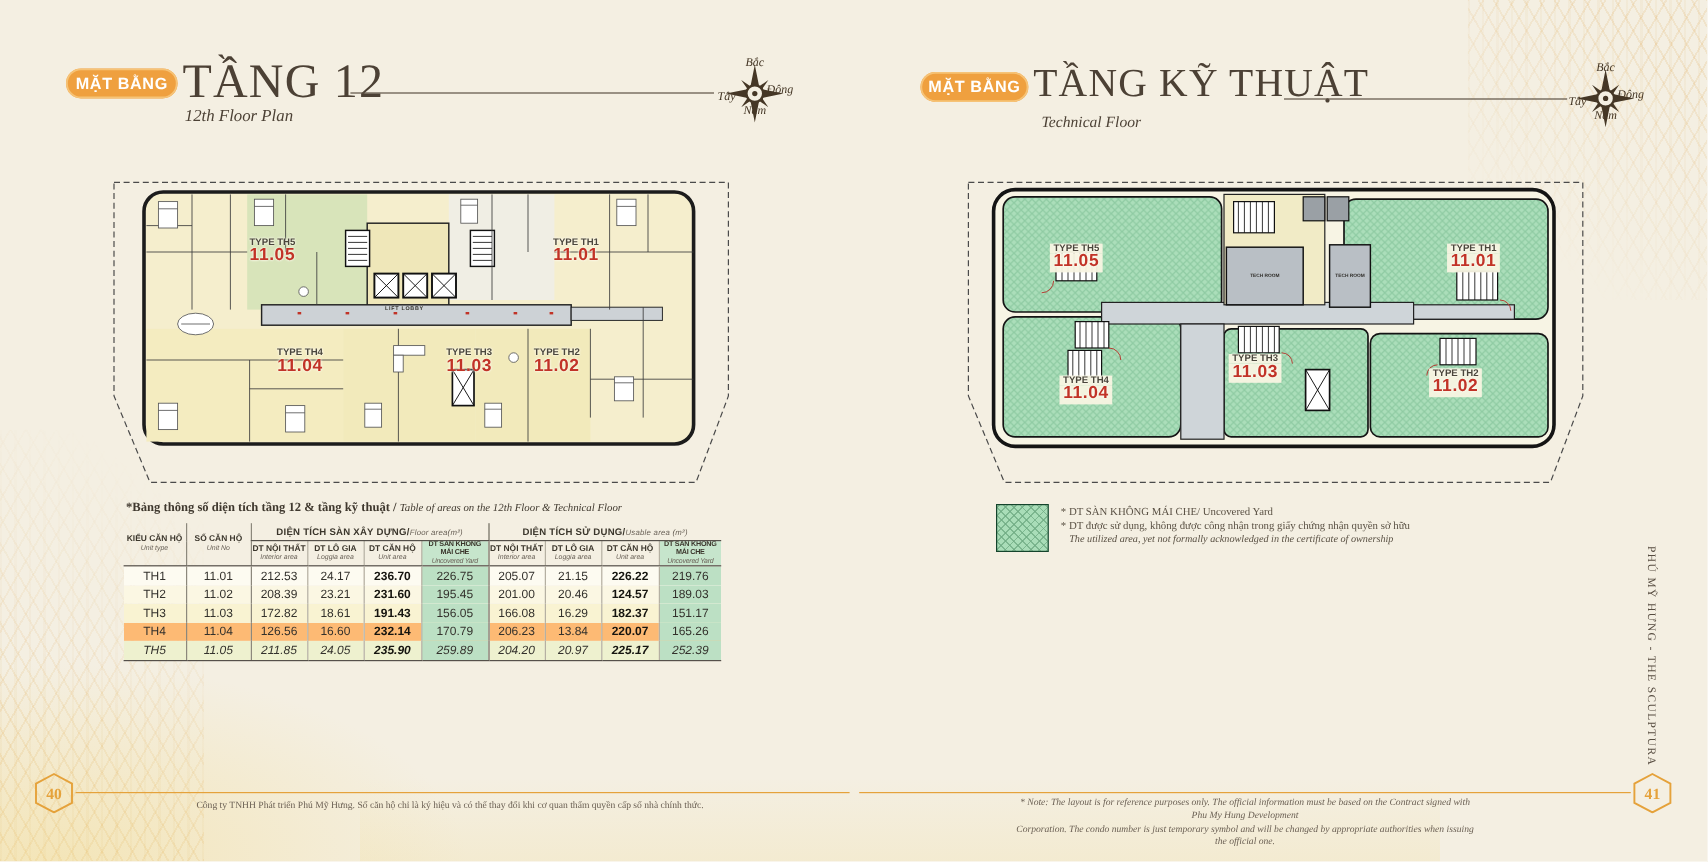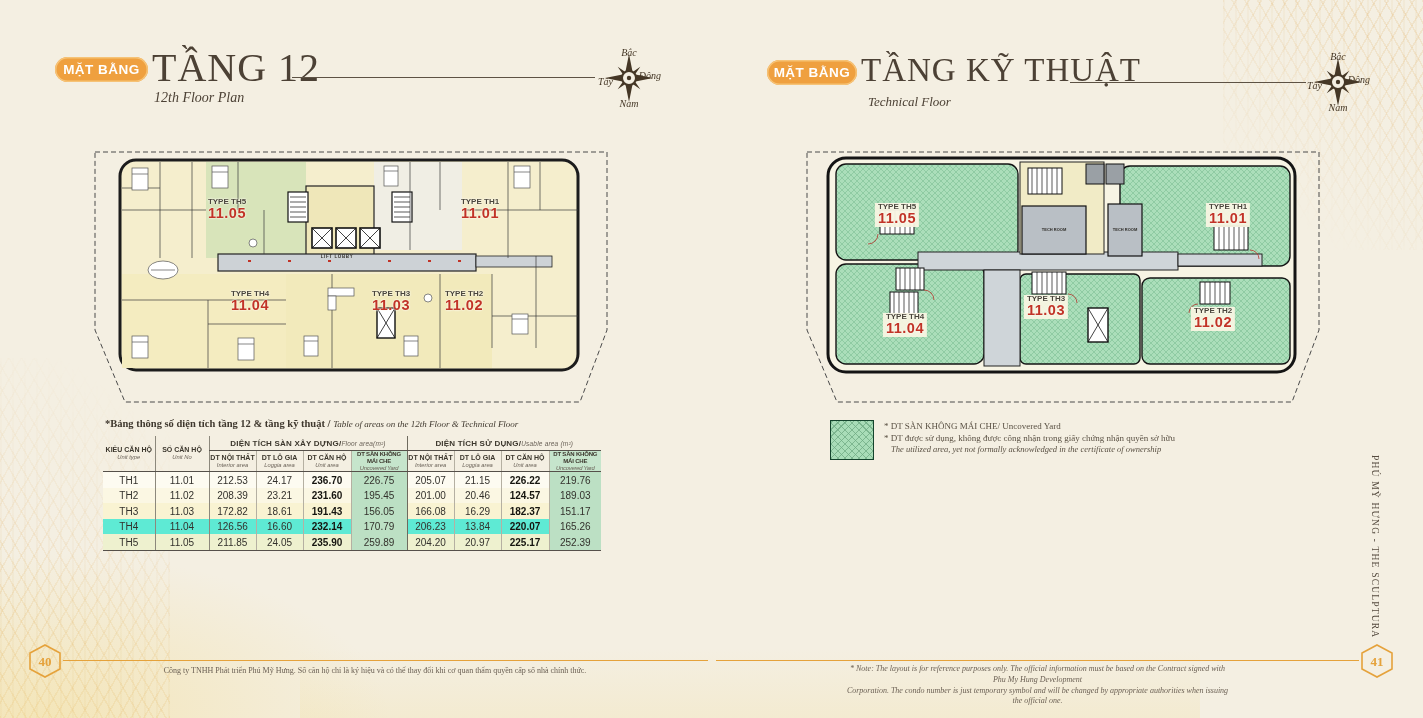--- a/index.html
+++ b/index.html
@@ -36,21 +36,21 @@
   }
   .big-title{position:absolute; color:#4C4135; letter-spacing:1px; white-space:nowrap;
     font-family:"Liberation Serif",serif; font-weight:normal;}
   .sub-title{position:absolute; color:#4C4135; font-style:italic; white-space:nowrap;}
   .title-rule{position:absolute; height:1px; background:#5d5244;}
 
   
   .compass{position:absolute; width:64px; height:64px;}
   .compass .dir{position:absolute; font-style:italic; font-size:10px; color:#453726; white-space:nowrap;}
   .compass .n{top:1px;  left:50%; transform:translateX(-50%);}
-  .compass .s{bottom:1px;left:50%; transform:translateX(-50%);}
+  .compass .s{bottom:12px;left:50%; transform:translateX(-50%);}
   .compass .e{right:0;  top:45%;  transform:translateY(-50%);}
   .compass .w{left:1px; top:55%;  transform:translateY(-50%);}
 
   
   .plan{position:absolute;}
   .unit-label{position:absolute; transform:translateX(-50%); text-align:center;
     font-family:"Liberation Sans",sans-serif; line-height:1.05; white-space:nowrap;}
   .unit-label .t{font-size:8px; font-weight:bold; color:#4a463c;
     text-shadow:0 0 2px #fdfaef,0 0 2px #fdfaef;}
   .unit-label .n{font-size:14.5px; font-weight:bold; color:#C13327; letter-spacing:.5px;
@@ -80,23 +80,23 @@
   table.areas td{font-size:10px; text-align:center; height:15.5px;}
   table.areas td.b{font-weight:bold; color:#15140f;}
   table.areas .gd{background:#BCE0C4;}
   table.areas .gh{background:#C6E5CC;}
   table.areas .v1{border-left:1px solid #8c887c;}
   table.areas .v2{border-left:1px solid #b5b0a2;margin-left:20px;}
   table.areas .v3{border-left:1px solid #6e6a5e;}
   table.areas tbody tr:nth-child(1){background:#FDFBF1;}
   table.areas tbody tr:nth-child(2){background:#FBF7E3;}
   table.areas tbody tr:nth-child(3){background:#F9F3D2;}
-  table.areas tbody tr:nth-child(4){background:#5eead4;}
+  table.areas tbody tr:nth-child(4){background:#fdba74;}
   table.areas tbody tr:nth-child(5){background:#EEF1CF;}
-  table.areas tbody tr:last-child td{border-bottom:1px solid #55504a;}
+  table.areas tbody tr:last-child td{border-bottom:1px solid #55504a;font-style:italic;}
 
   
   .legend-swatch{position:absolute; width:42px; height:38px;
     background:
       repeating-linear-gradient(45deg,  rgba(110,170,130,.75) 0 1px, transparent 1px 5px),
       repeating-linear-gradient(-45deg, rgba(110,170,130,.75) 0 1px, transparent 1px 5px),
       #A9DDB8;
     border:1.5px solid #14442c;}
   .legend-text{position:absolute; color:#5a5144; font-size:9px; line-height:1.35; white-space:nowrap;}
   .legend-text .en{font-style:italic; font-size:8.5px;}

